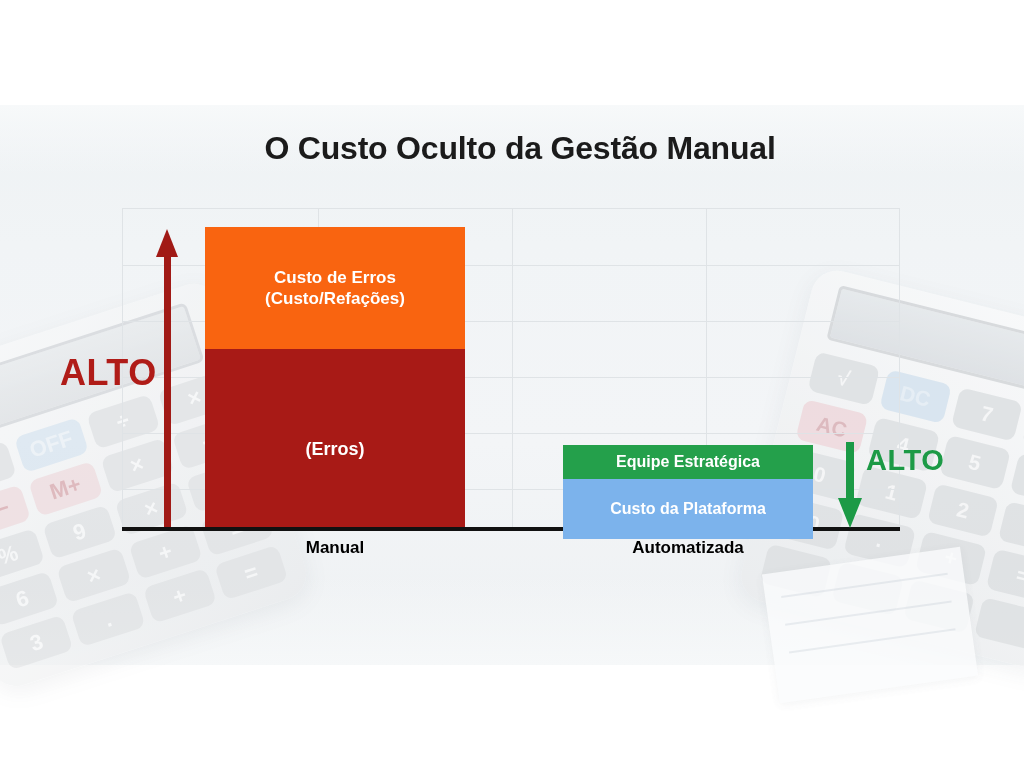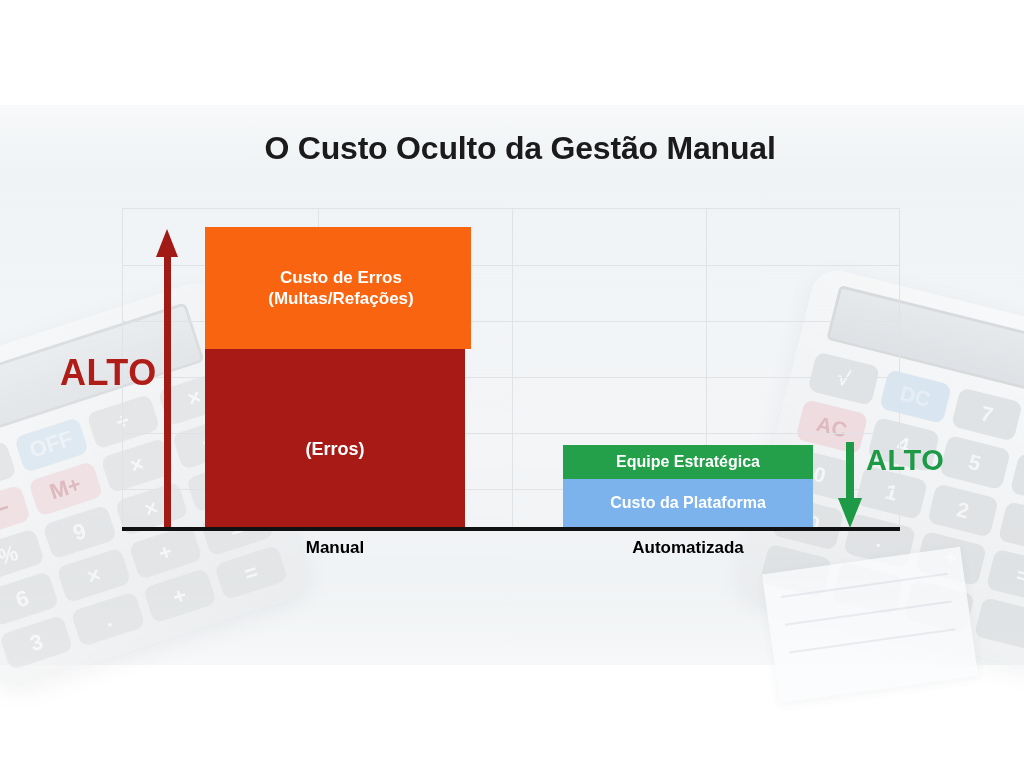--- a/index.html
+++ b/index.html
@@ -170,34 +170,33 @@
     color: #ffffff;
     font-weight: bold;
     line-height: 1.25;
     font-family: "Liberation Sans", sans-serif;
   }
 
   #seg-erros {
     left: 205px; top: 227px; width: 260px; height: 122px;
     background: #f96410;
     font-size: 17px;
-    padding-left: 6px;
   }
   #seg-operacional {
     left: 205px; top: 349px; width: 260px; height: 178px;
     background: #a81a16;
     font-size: 18px;
   }
   #seg-estrategica {
     left: 563px; top: 445px; width: 250px; height: 34px;
     background: #24a04b;
     font-size: 16px;
   }
   #seg-plataforma {
-    left: 563px; top: 479px; width: 250px; height: 48px;
+    left: 563px; top: 479px; width: 250px; height: 60px;
     background: #7cb3ec;
     font-size: 16px;
   }
 
   
   .cat-label {
     position: absolute;
     top: 538px;
     font-size: 17px;
     font-weight: bold;
@@ -350,21 +349,21 @@
 
   <div class="arrow-up">
     <div class="head"></div>
     <div class="shaft"></div>
   </div>
   <div class="label-alto">ALTO</div>
 
   <div class="bar-seg" id="seg-erros">
     <span>
       <span>Custo de Erros</span><br>
-      <span>(Multas/Refações)</span>
+      <span>(Custo/Refações)</span>
     </span>
   </div>
 
   <div class="bar-seg" id="seg-operacional">
     <span>
       <br>
       <span>(Erros)</span>
     </span>
   </div>
 

